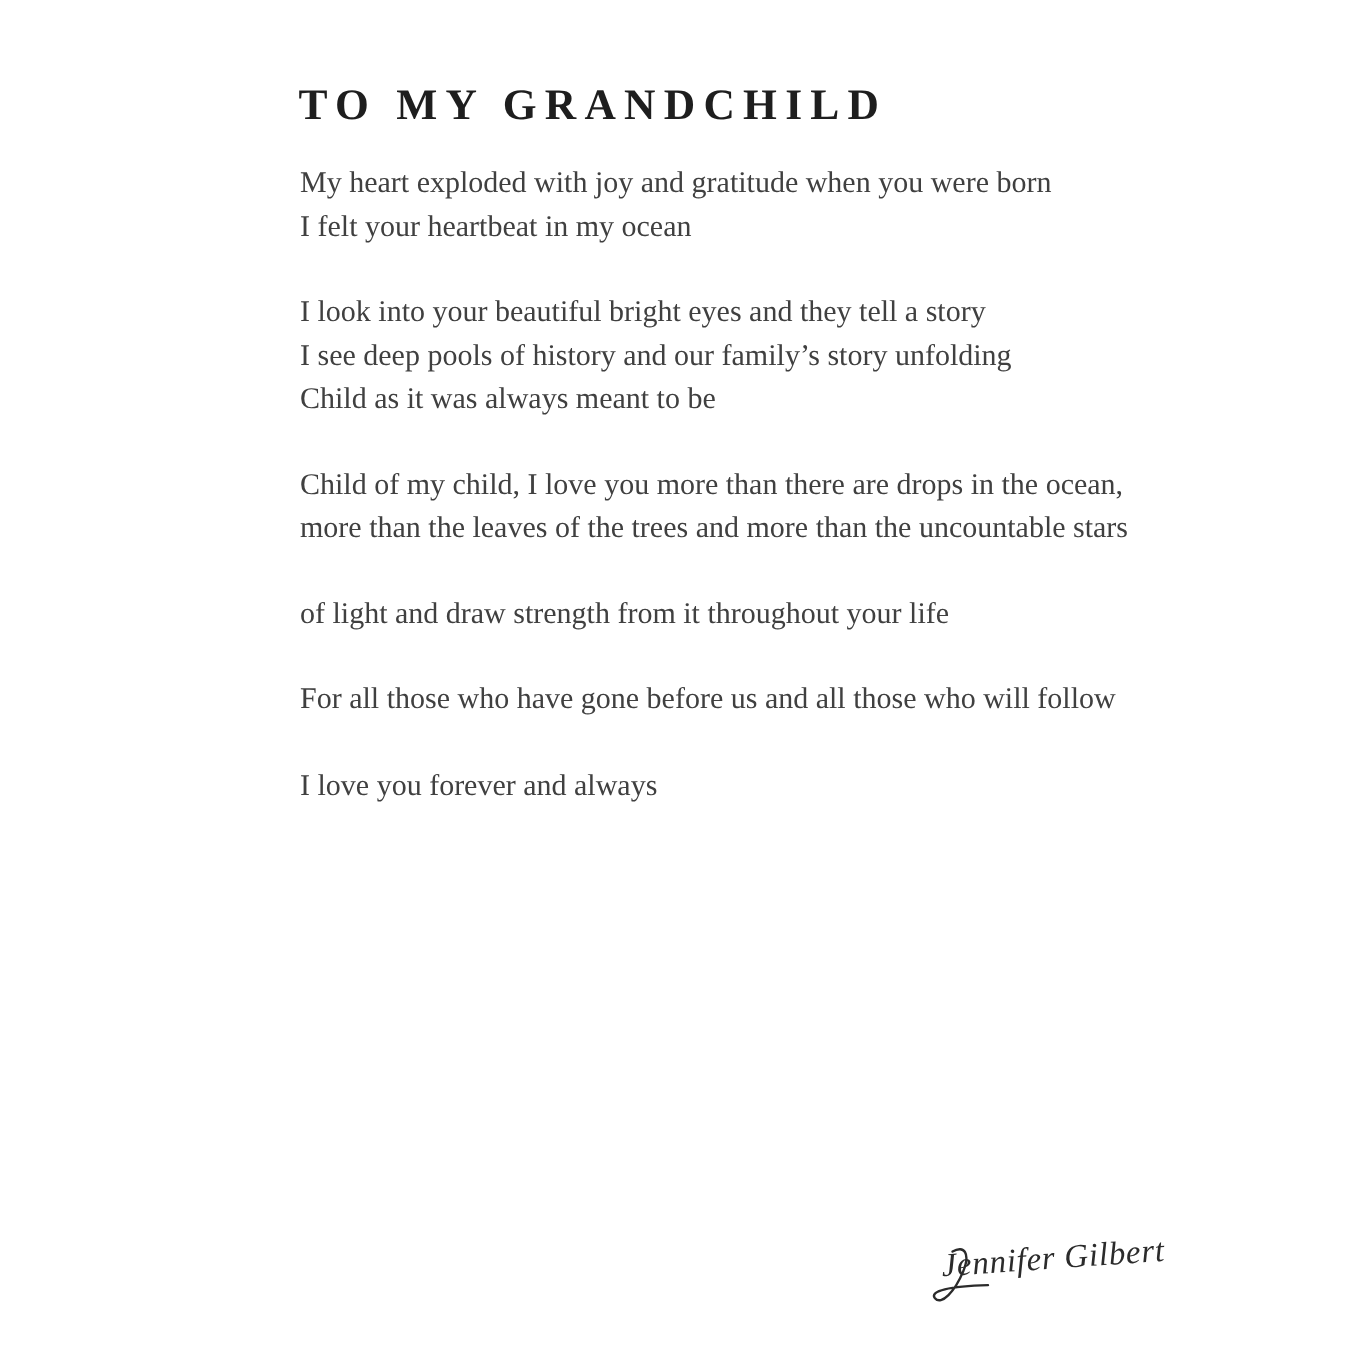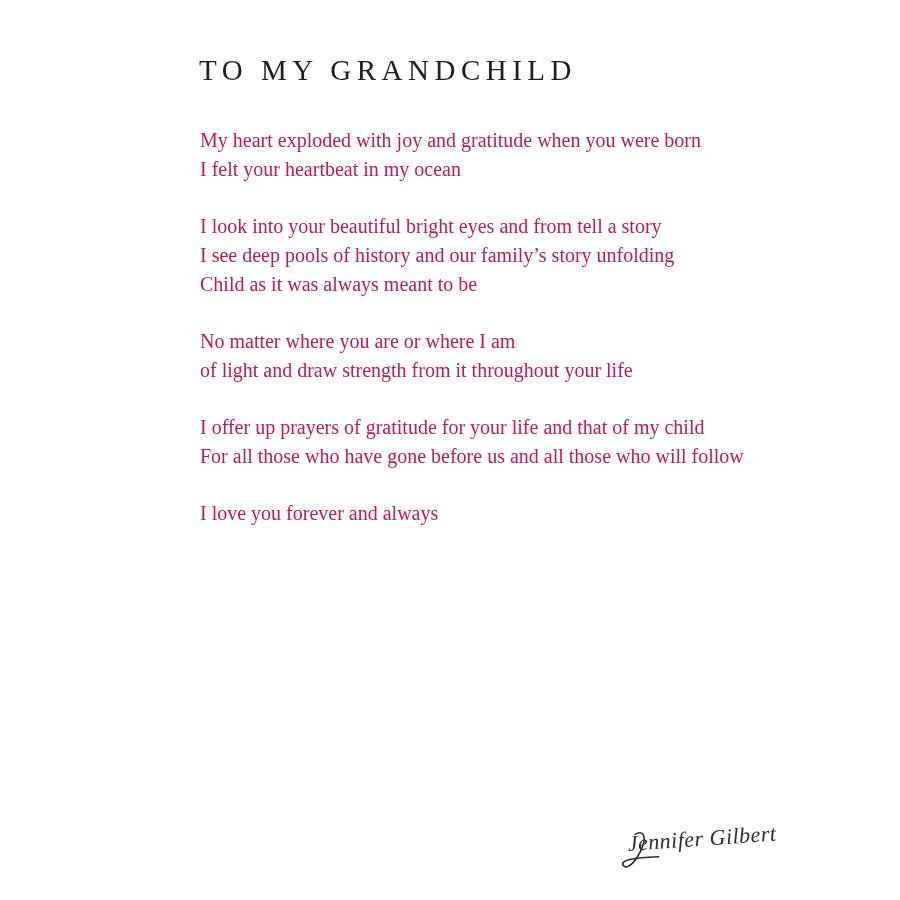--- a/index.html
+++ b/index.html
@@ -13,34 +13,34 @@
     height: 900px;
     background: #ffffff;
     overflow: hidden;
     font-family: "Liberation Serif", serif;
   }
   .title {
     position: absolute;
     left: 199px;
     top: 36px;
     font-size: 29px;
-    font-weight: 400;
+    font-weight: 700;
     letter-spacing: 5.5px;
     color: #1e1e1e;
     white-space: nowrap;
     line-height: 1.1;
   }
   .poem {
     position: absolute;
     left: 200px;
-    top: 126px;
+    top: 108px;
     width: 580px;
     font-size: 20px;
     line-height: 28.7px;
-    color: #be185d;
+    color: #404040;
   }
   .stanza {
     margin: 0 0 28.7px 0;
   }
   .stanza:last-child {
     margin-bottom: 0;
   }
   .line {
     display: block;
     white-space: nowrap;
@@ -79,30 +79,32 @@
 <div class="page">
 
   <h1 class="title">TO MY GRANDCHILD</h1>
 
   <div class="poem">
       <p class="stanza">
         <span class="line">My heart exploded with joy and gratitude when you were born</span>
         <span class="line">I felt your heartbeat in my ocean</span>
       </p>
       <p class="stanza">
-        <span class="line">I look into your beautiful bright eyes and from tell a story</span>
+        <span class="line">I look into your beautiful bright eyes and they tell a story</span>
         <span class="line">I see deep pools of history and our family’s story unfolding</span>
         <span class="line">Child as it was always meant to be</span>
       </p>
       <p class="stanza">
-        <span class="line">No matter where you are or where I am</span>
+        <span class="line">Child of my child, I love you more than there are drops in the ocean,</span>
+        <span class="line">more than the leaves of the trees and more than the uncountable stars</span>
+      </p>
+      <p class="stanza">
         <span class="line">of light and draw strength from it throughout your life</span>
       </p>
       <p class="stanza">
-        <span class="line">I offer up prayers of gratitude for your life and that of my child</span>
         <span class="line">For all those who have gone before us and all those who will follow</span>
       </p>
       <p class="stanza">
         <span class="line">I love you forever and always</span>
       </p>
     </div>
 
   <div class="signature">
     <svg class="signature-flourish" viewBox="0 0 160 60" xmlns="http://www.w3.org/2000/svg">
       <path d="M18,14 C26,10 30,16 24,28 C18,40 8,50 4,44 C1,39 14,37 40,38" fill="none" stroke="#2b2b2b" stroke-width="1.6" stroke-linecap="round"></path>

